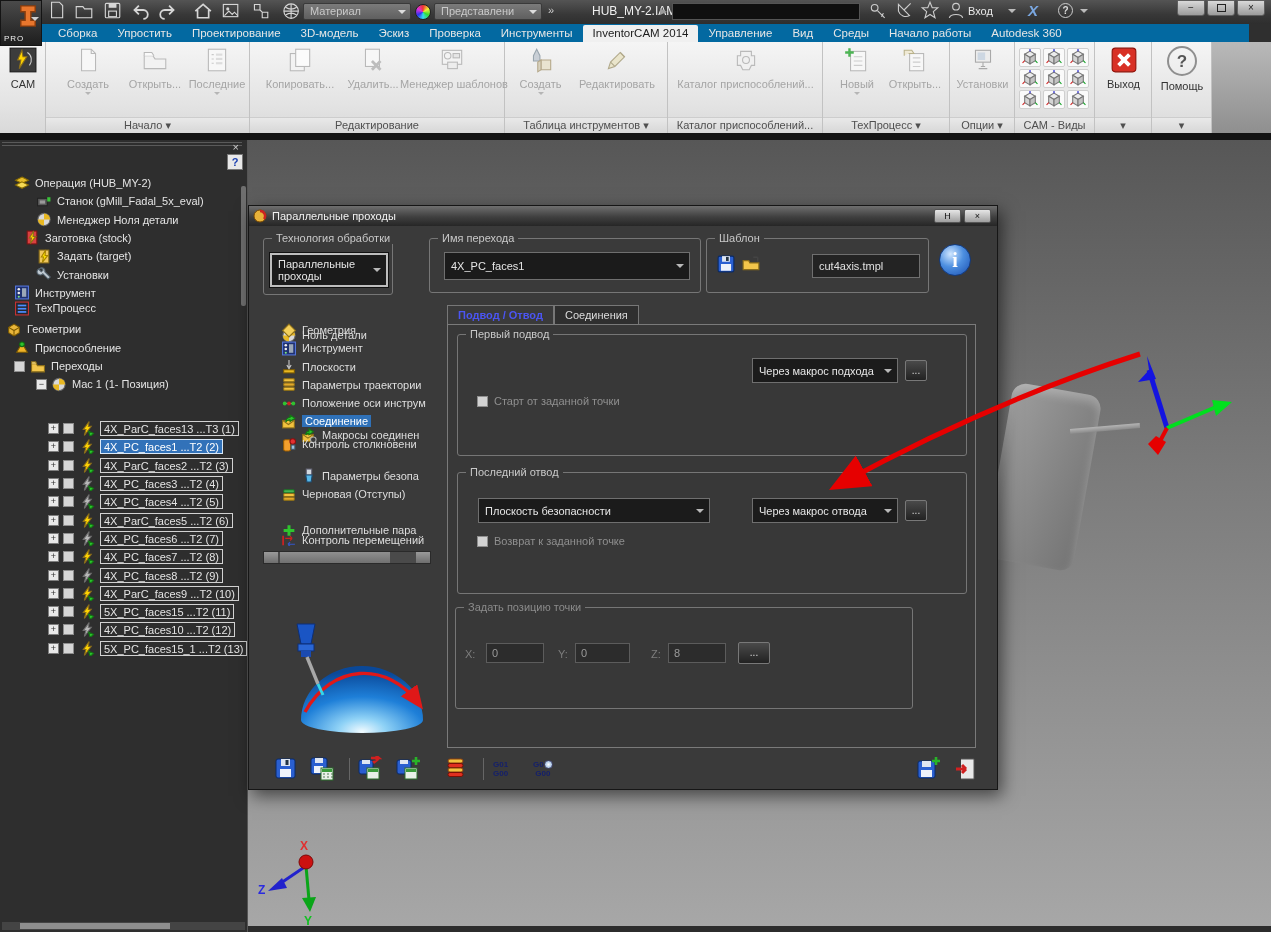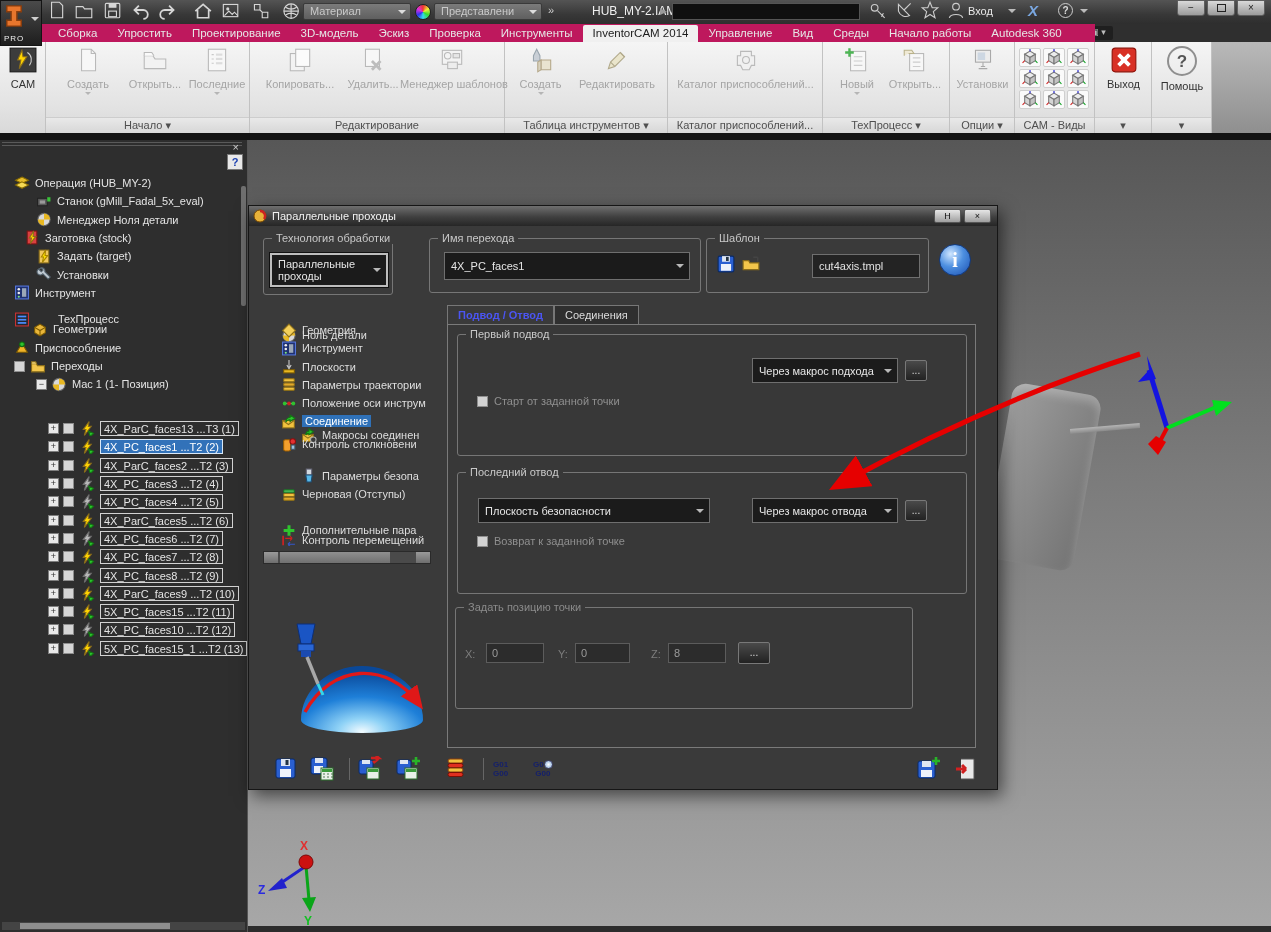--- a/index.html
+++ b/index.html
@@ -4,37 +4,37 @@
 <style>
   * { margin:0; padding:0; box-sizing:border-box; }
   body { width:1271px; height:932px; overflow:hidden; position:relative;
          font-family:"Liberation Sans", sans-serif; background:#2f2f2f; }
   .abs { position:absolute; }
 
   
   #titlebar { left:0; top:0; width:1271px; height:24px;
     background:linear-gradient(#545454,#383838 60%,#2e2e2e); z-index:30; }
   #appbtn { left:0; top:0; width:42px; height:46px; background:linear-gradient(#4a4a4a,#1e1e1e);
-    border:1px solid #141414; z-index:40; text-align:left; }
+    border:1px solid #141414; z-index:40; text-align:right; }
   #appbtn .pro { color:#eee; font-size:8px; position:absolute; left:3px; bottom:2px; letter-spacing:1px; }
   #appbtn .caret { position:absolute; right:2px; top:16px; width:0; height:0;
     border:4px solid transparent; border-top-color:#cfcfcf; }
   .qat { position:absolute; top:2px; width:20px; height:20px; display:flex; align-items:center; justify-content:center; }
   .tb-combo { position:absolute; top:3px; height:17px; background:linear-gradient(#7b7b7b,#5f5f5f);
     border:1px solid #3a3a3a; border-radius:2px; color:#c9c9c9; font-size:11px; line-height:15px; padding:0 16px 0 6px; }
   .tb-combo .arr { position:absolute; right:4px; top:6px; width:0; height:0; border:4px solid transparent; border-top-color:#ddd; }
   #doctitle { top:4px; left:592px; color:#f0f0f0; font-size:12px; }
   #searchbox { left:672px; top:3px; width:188px; height:17px; background:#101010; border:1px solid #555; }
   #searchbox input { width:100%; height:100%; background:transparent; border:0; color:#ddd; font-size:11px; padding:0 4px; }
   .winbtn { position:absolute; top:0; width:28px; height:16px; background:linear-gradient(#d9d9d9,#9b9b9b);
     border:1px solid #5f5f5f; border-radius:0 0 3px 3px; color:#222; font-size:10px; line-height:14px; text-align:center; }
   .xlogo { color:#7aa7e0; font-weight:bold; font-size:15px; font-style:italic; }
 
   
-  #ribbontabs { left:0; top:24px; width:1095px; height:18px; background:#be185d; z-index:29;
+  #ribbontabs { left:0; top:24px; width:1249px; height:18px; background:#0369a1; z-index:29;
     display:flex; align-items:flex-end; padding-left:48px; }
   .rtab { color:#e6e6e6; font-size:11.5px; padding:2px 10px 3px; cursor:default; white-space:nowrap; }
   .rtab.active { background:#f0f0f0; color:#1c1c1c; border-radius:2px 2px 0 0; }
   #tabextra { position:absolute; right:158px; top:26px; width:30px; height:14px; background:#1f1f1f;
     border-radius:2px; color:#bbb; font-size:9px; text-align:center; line-height:13px; }
 
   
   #ribbon { left:0; top:42px; width:1271px; height:91px; background:linear-gradient(#f5f5f5,#e3e3e3 70%,#d9d9d9); z-index:28; }
   .rgroup { position:absolute; top:0; height:91px; border-right:1px solid #c2c2c2; }
   .rfoot { position:absolute; left:0; bottom:0; width:100%; height:16px;
@@ -553,30 +553,30 @@
       <div class="trow" style="top: 109.8px; left: 14px;">
         <span class="ticon"><svg width="100%" height="100%" viewBox="0 0 14 14" fill="none" stroke-width="1">
             <rect x="1" y="1" width="12" height="12" fill="#1e3070" stroke="#5577dd"></rect>
             <circle cx="4" cy="4" r="1.2" fill="#eee"></circle>
             <circle cx="4" cy="7.5" r="1.2" fill="#eee"></circle>
             <circle cx="4" cy="11" r="1" fill="#7ee87e"></circle>
             <rect x="7" y="3" width="4" height="8" fill="#9aa7b8"></rect>
           </svg></span>
         <span class="tlabel">Инструмент</span>
       </div>
-      <div class="trow" style="top: 136px; left: 14px; gap: 23px;">
+      <div class="trow" style="top: 125px; left: 14px;">
         <span class="ticon"><svg width="100%" height="100%" viewBox="0 0 14 14" fill="none" stroke-width="1">
             <rect x="1" y="1" width="12" height="12" fill="#23262e" stroke="#cc3333"></rect>
             <rect x="3" y="3.4" width="8" height="1.6" fill="#4a8cff"></rect>
             <rect x="3" y="6.4" width="8" height="1.6" fill="#4a8cff"></rect>
             <rect x="3" y="9.4" width="8" height="1.6" fill="#4a8cff"></rect>
           </svg></span>
         <span class="tlabel">ТехПроцесс</span>
       </div>
-      <div class="trow" style="top: 146.4px; left: 32px;">
+      <div class="trow" style="top: 146.4px; left: 6px;">
         <span class="ticon"><svg width="100%" height="100%" viewBox="0 0 14 14" fill="none" stroke-width="1">
             <path d="M2 5 7 2l5 3v5L7 13 2 10Z" fill="#e9b63a" stroke="#7c5a00"></path>
             <path d="M2 5 7 8l5-3M7 8v5" fill="none" stroke="#7c5a00"></path>
           </svg></span>
         <span class="tlabel">Геометрии</span>
       </div>
       <div class="trow" style="top: 164.7px; left: 14px;">
         <span class="ticon"><svg width="100%" height="100%" viewBox="0 0 14 14" fill="none" stroke-width="1">
             <path d="M2 11.5 7 3l5 8.5z" fill="#f0b428" stroke="#7c5a00"></path>
             <circle cx="7" cy="4" r="2.2" fill="#2fc22f" stroke="#0f6f0f"></circle>

